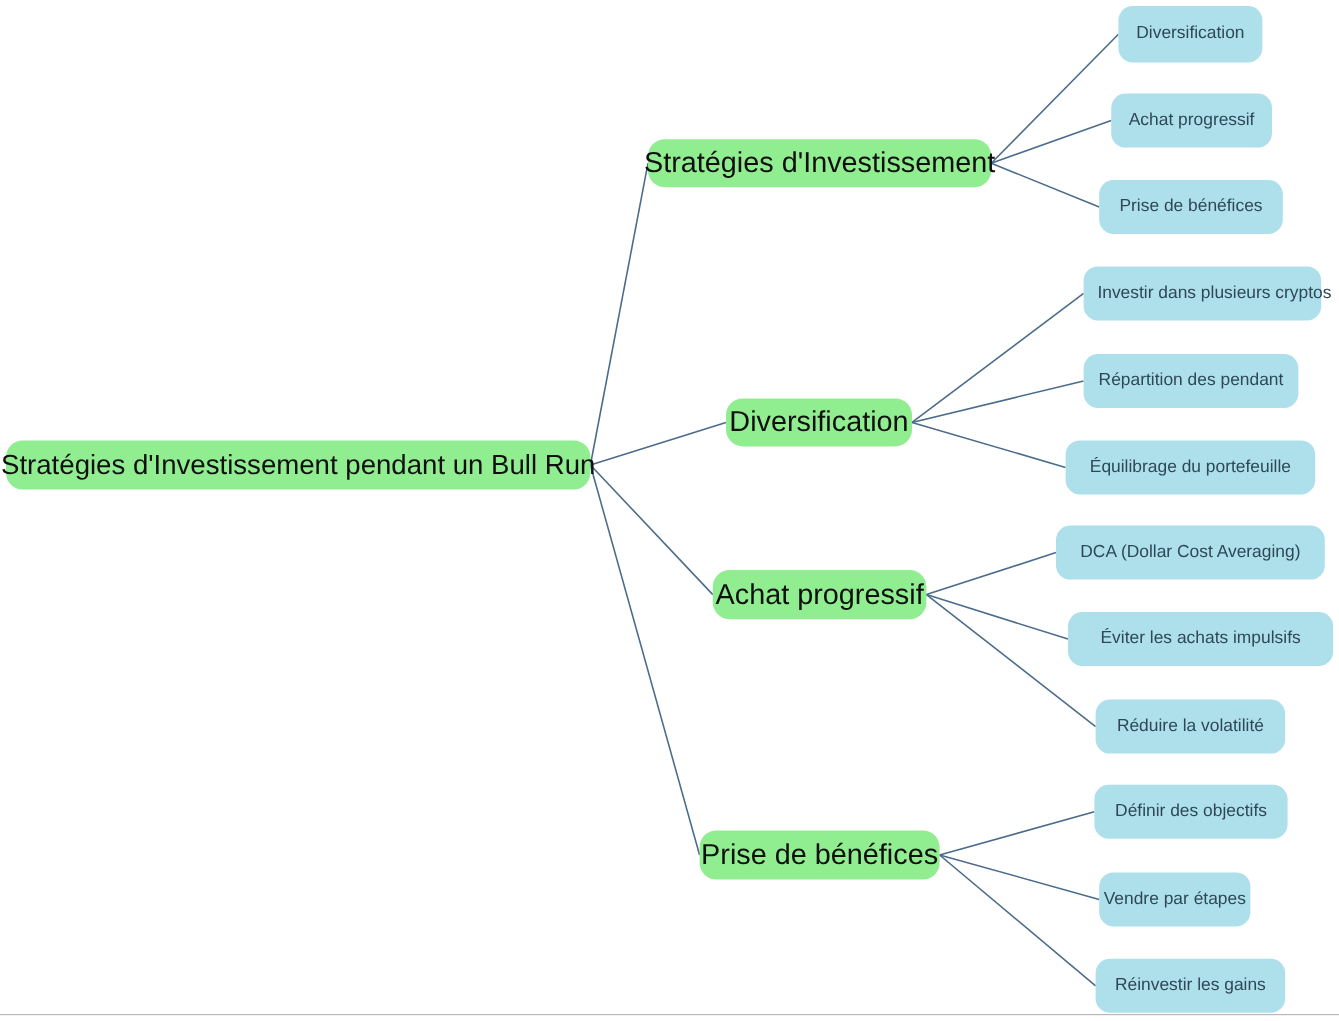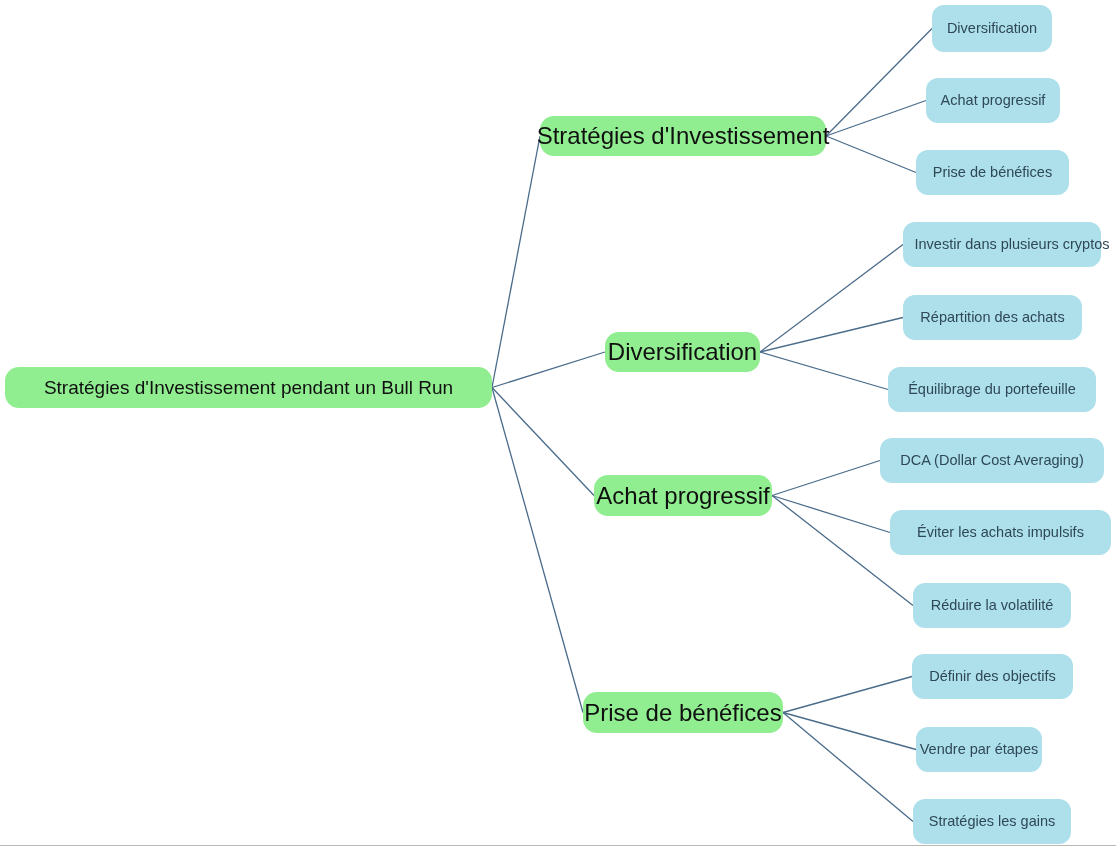--- a/index.html
+++ b/index.html
@@ -32,21 +32,21 @@
     align-items: center;
     justify-content: center;
     border-radius: 13px;
     white-space: nowrap;
     text-align: center;
     line-height: 1;
   }
   .node-root {
     background: #90ee90;
     color: #101010;
-    font-size: 19px;
+    font-size: 23px;
     border-radius: 14px;
   }
   .node-branch {
     background: #90ee90;
     color: #101010;
     font-size: 24px;
     border-radius: 14px;
   }
   .node-leaf {
     background: #ade0ea;
@@ -85,25 +85,25 @@
       <line x1="783" y1="712.5" x2="913" y2="821.5" stroke="#4a6b8a" stroke-width="1.3"></line>
     </svg>
   <div id="node-layer">
       <div class="node node-root" style="left: 5px; top: 367px; width: 487px; height: 41px;">Stratégies d'Investissement pendant un Bull Run</div>
       <div class="node node-branch" style="left: 540px; top: 116px; width: 286px; height: 40px;">Stratégies d'Investissement</div>
       <div class="node node-leaf" style="left: 932px; top: 5px; width: 120px; height: 47px;">Diversification</div>
       <div class="node node-leaf" style="left: 926px; top: 78px; width: 134px; height: 45px;">Achat progressif</div>
       <div class="node node-leaf" style="left: 916px; top: 150px; width: 153px; height: 45px;">Prise de bénéfices</div>
       <div class="node node-branch" style="left: 605px; top: 332px; width: 155px; height: 40px;">Diversification</div>
       <div class="node node-leaf" style="left: 903px; top: 222px; width: 198px; height: 45px; padding-left: 20px;">Investir dans plusieurs cryptos</div>
-      <div class="node node-leaf" style="left: 903px; top: 295px; width: 179px; height: 45px;">Répartition des achats</div>
+      <div class="node node-leaf" style="left: 903px; top: 295px; width: 179px; height: 45px;">Répartition des pendant</div>
       <div class="node node-leaf" style="left: 888px; top: 367px; width: 208px; height: 45px;">Équilibrage du portefeuille</div>
       <div class="node node-branch" style="left: 594px; top: 475px; width: 178px; height: 41px;">Achat progressif</div>
       <div class="node node-leaf" style="left: 880px; top: 438px; width: 224px; height: 45px;">DCA (Dollar Cost Averaging)</div>
       <div class="node node-leaf" style="left: 890px; top: 510px; width: 221px; height: 45px;">Éviter les achats impulsifs</div>
       <div class="node node-leaf" style="left: 913px; top: 583px; width: 158px; height: 45px;">Réduire la volatilité</div>
       <div class="node node-branch" style="left: 583px; top: 692px; width: 200px; height: 41px;">Prise de bénéfices</div>
       <div class="node node-leaf" style="left: 912px; top: 654px; width: 161px; height: 45px;">Définir des objectifs</div>
       <div class="node node-leaf" style="left: 916px; top: 727px; width: 126px; height: 45px;">Vendre par étapes</div>
-      <div class="node node-leaf" style="left: 913px; top: 799px; width: 158px; height: 45px;">Stratégies les gains</div>
+      <div class="node node-leaf" style="left: 913px; top: 799px; width: 158px; height: 45px;">Réinvestir les gains</div>
     </div>
   <div class="bottom-rule" id="bottom-rule" style="top: 845px; background: rgb(185, 185, 185);"></div>
 </div>
 
 </body></html>

